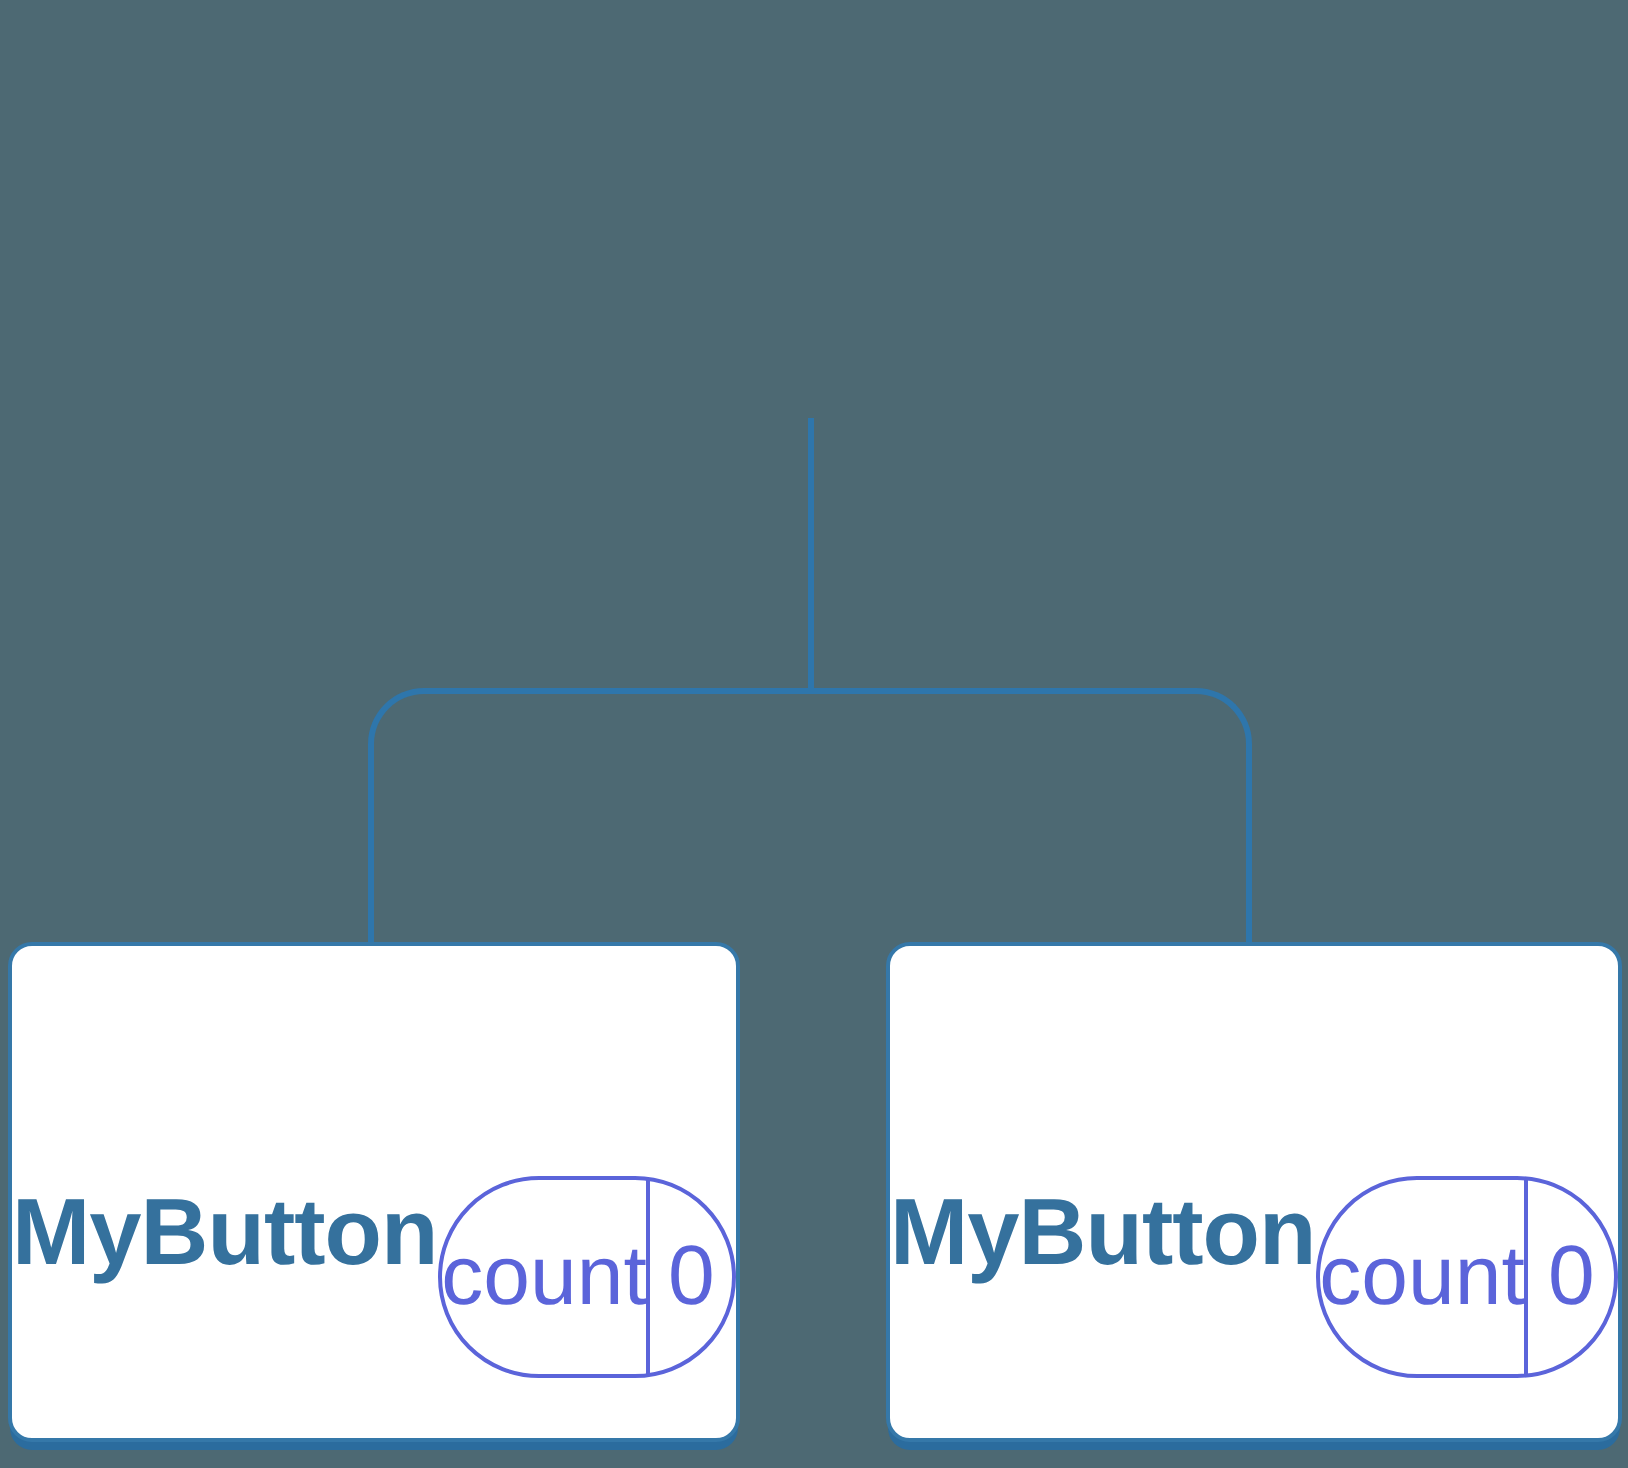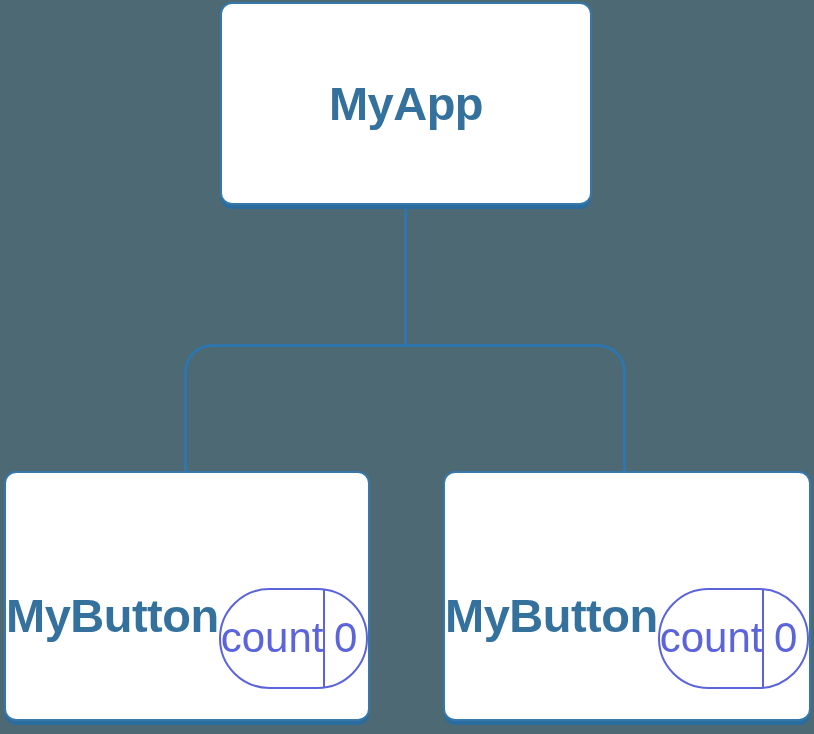--- a/index.html
+++ b/index.html
@@ -103,23 +103,20 @@
   }
 </style>
 </head>
 <body>
 
 <div class="stage">
 
   <div class="connector-stem"></div>
   <div class="connector-bracket"></div>
 
-  <div class="node node-root">
-    <span class="node-title">MyApp</span>
-  </div>
 
   <div class="node node-child left">
     <span class="node-title">MyButton</span>
     <div class="state-pill">
       <span class="state-key">count</span>
       <span class="state-value">0</span>
     </div>
   </div>
 
   <div class="node node-child right">

